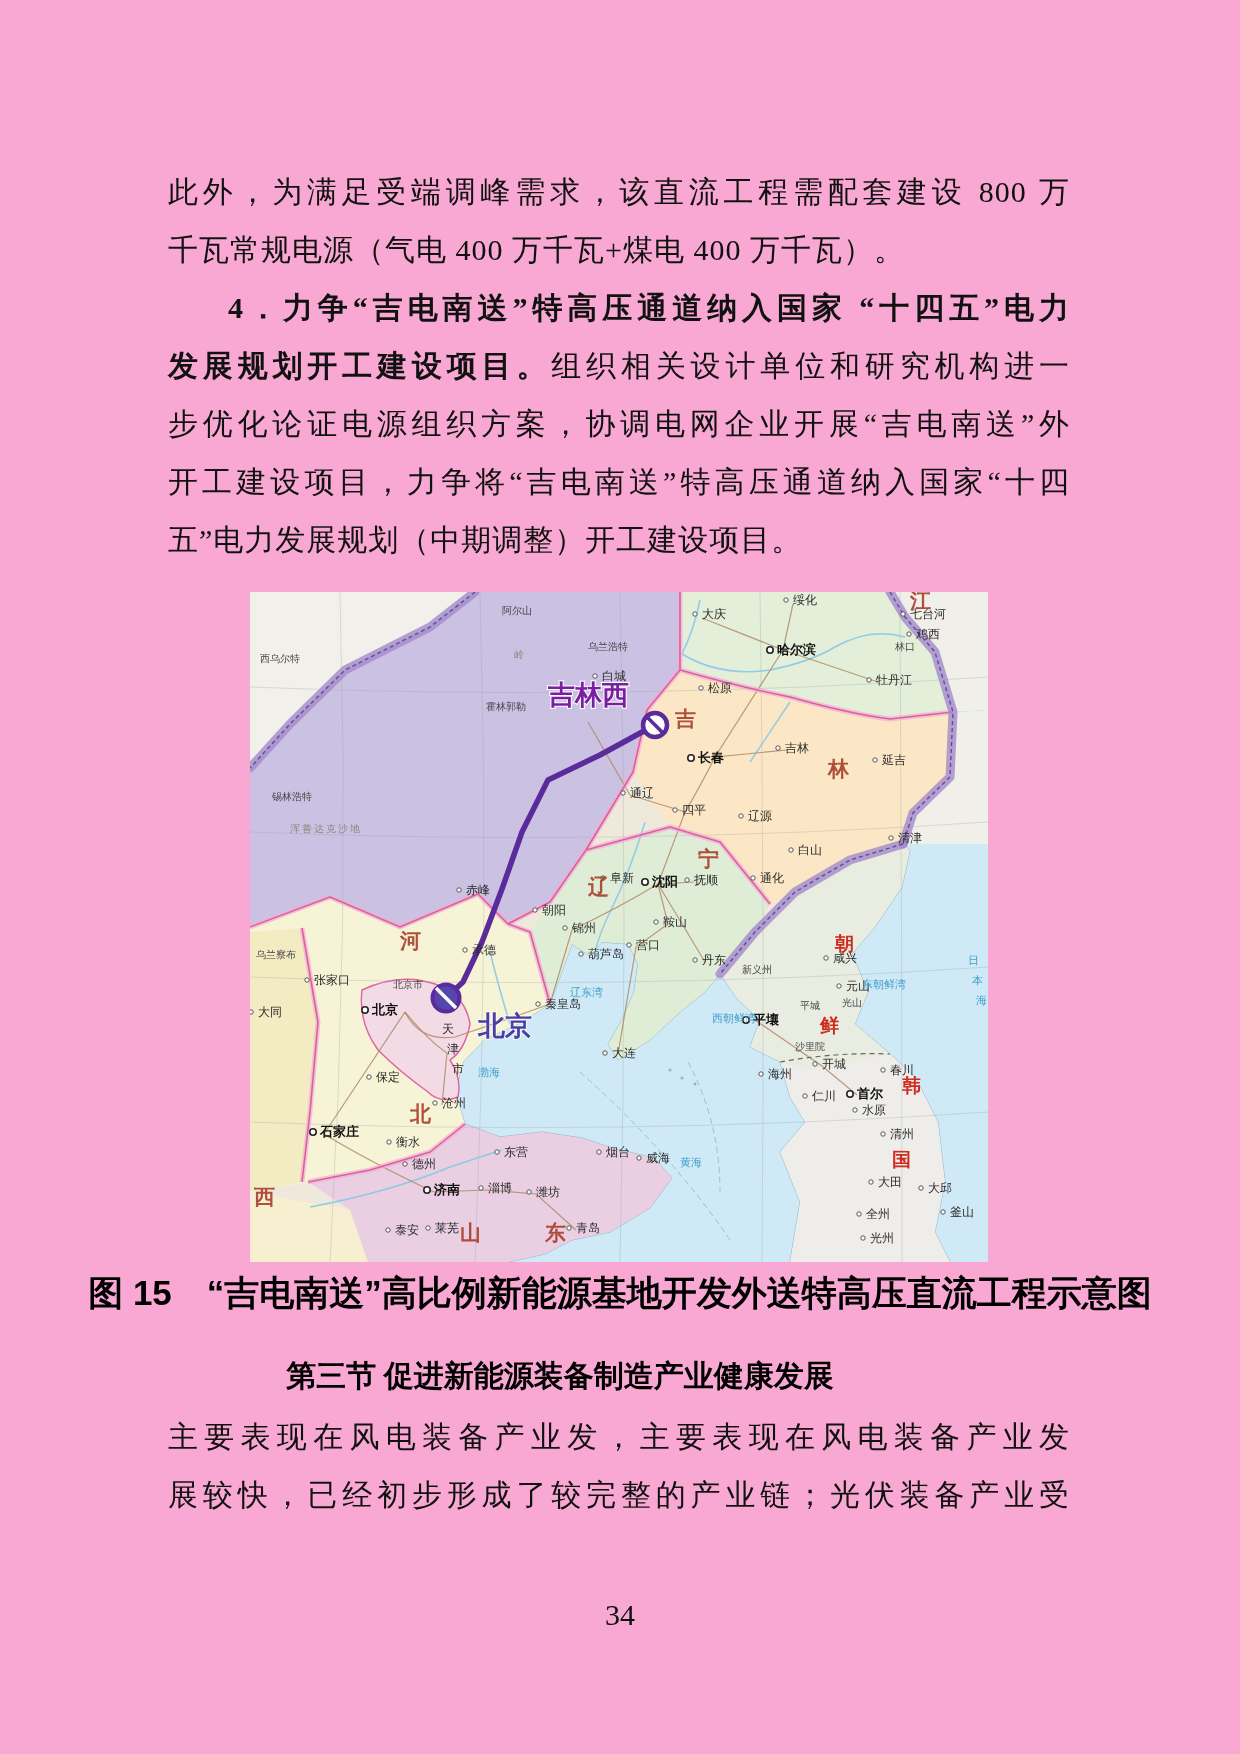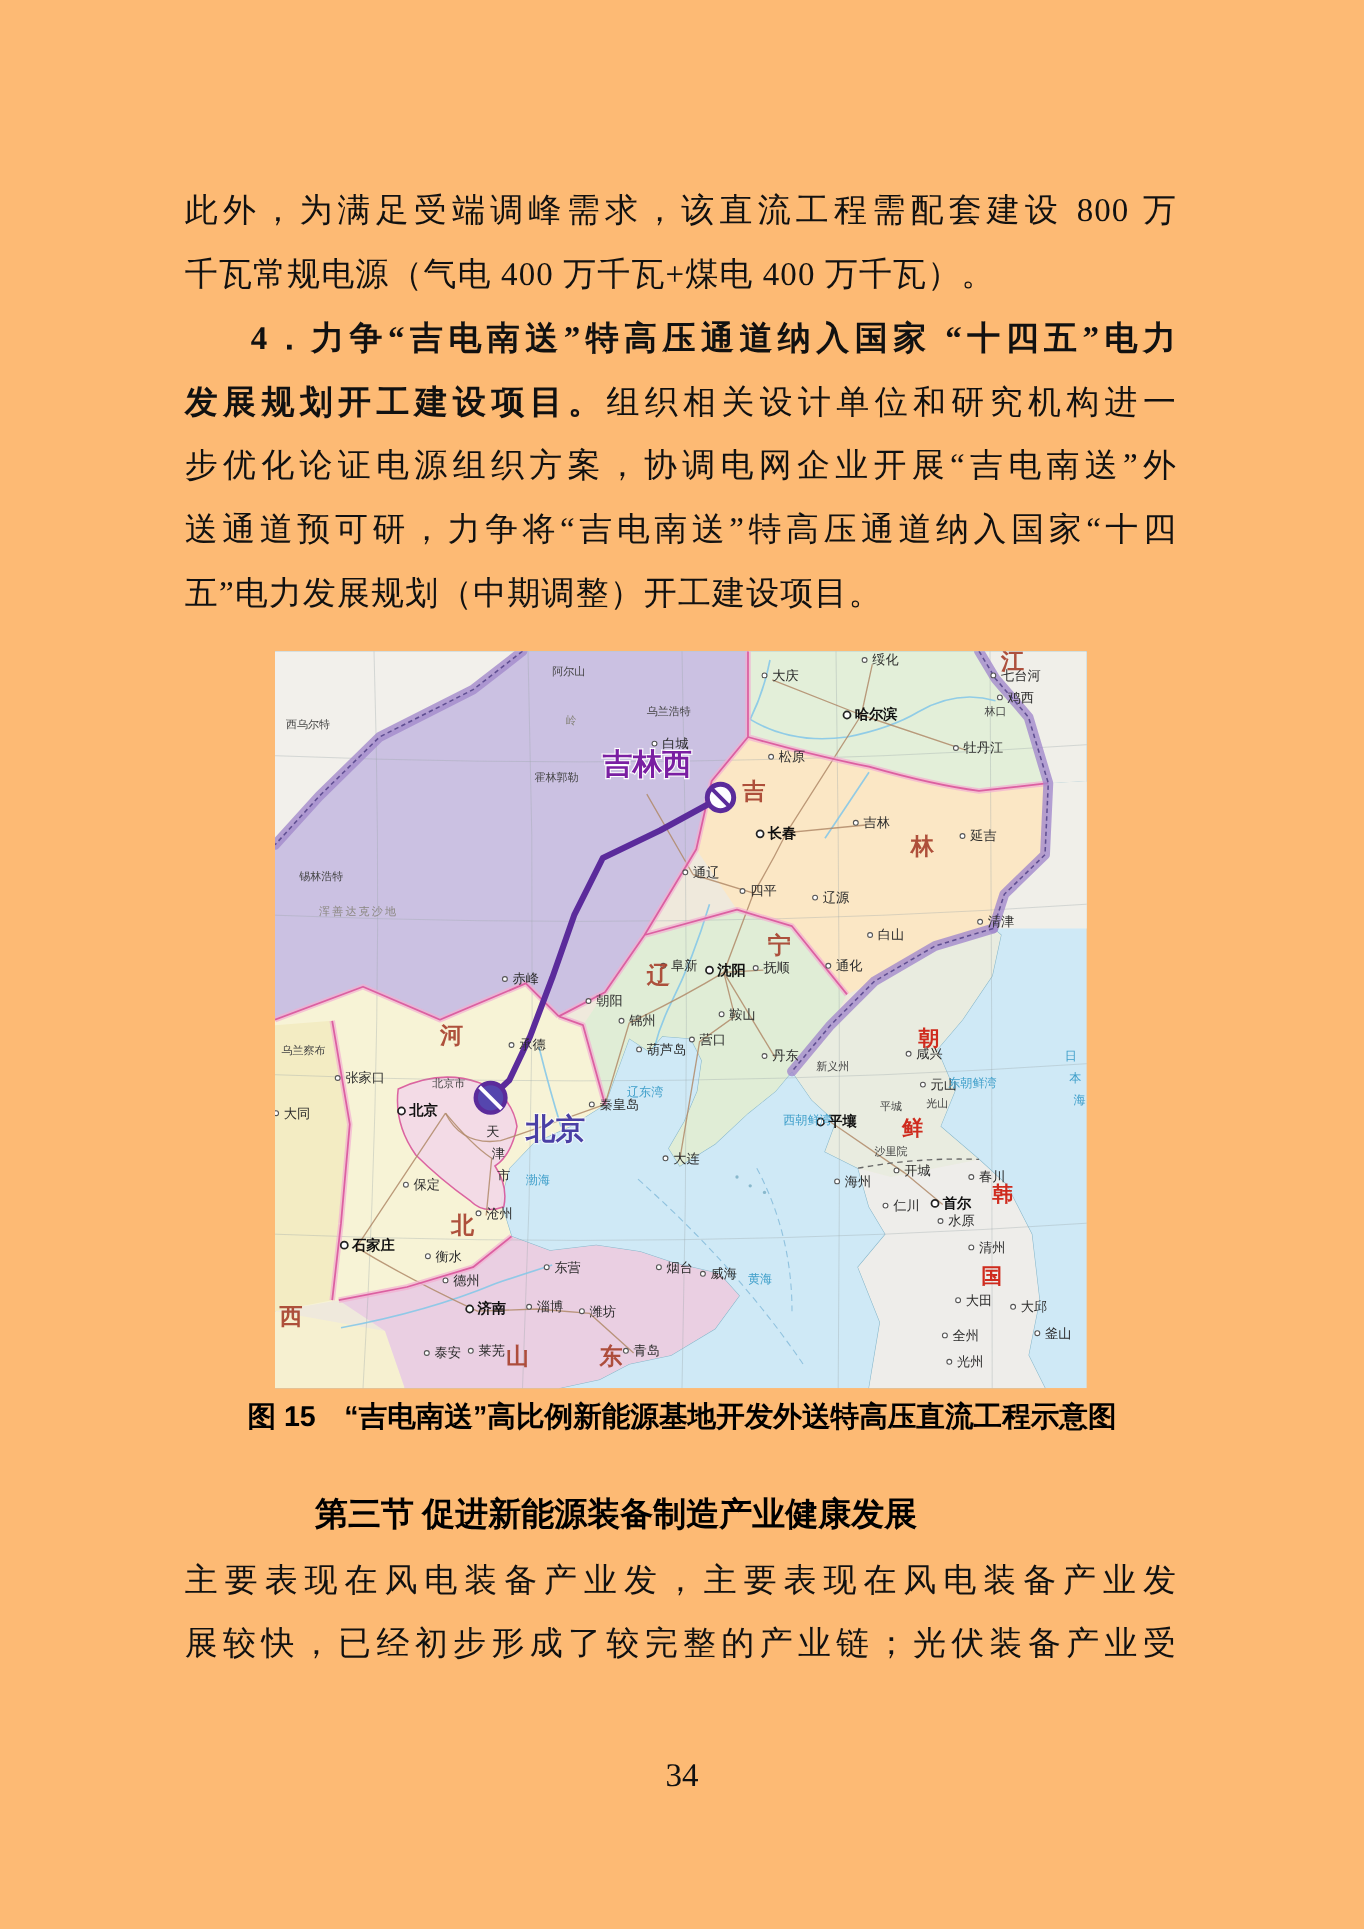--- a/index.html
+++ b/index.html
@@ -1,25 +1,25 @@
 <!DOCTYPE html>
 <html><head>
 <meta charset="utf-8">
 <style>
   html,body{margin:0;padding:0;background:#888;}
-  #page{position:relative;width:1240px;height:1754px;background:#fdba74;margin:0 auto;
+  #page{position:relative;width:1240px;height:1754px;background:#f9a8d4;margin:0 auto;
         font-family:"Liberation Serif",serif;color:#111;overflow:hidden;}
   .body-block{position:absolute;left:168px;width:902px;font-size:30px;line-height:58px;
               letter-spacing:1px;}
   .ln{white-space:nowrap;}
   .jl{white-space:normal;text-align:justify;text-align-last:justify;}
   .ind{text-indent:2em;}
   .ln b{font-weight:bold;font-family:"Liberation Serif",serif;}
   #caption{position:absolute;top:1270px;left:0;width:1240px;text-align:center;
-           font-family:"Liberation Sans",sans-serif;font-weight:bold;font-size:26px;color:#000;}
+           font-family:"Liberation Sans",sans-serif;font-weight:bold;font-size:35px;color:#000;}
   #section-heading{position:absolute;top:1356px;left:0;width:1120px;text-align:center;
            font-size:30px;font-weight:bold;color:#000;}
   #page-number{position:absolute;top:1598px;left:0;width:1240px;text-align:center;font-size:30px;}
   #figure-map{position:absolute;left:250px;top:592px;width:738px;height:670px;}
   
   text{font-family:"Liberation Sans",sans-serif;}
   .L-c{font-size:12px;fill:#2b2b2b;}
   .L-k{font-size:13px;font-weight:bold;fill:#101010;}
   .L-p{font-size:21px;font-weight:bold;fill:#a8432f;opacity:.92;}
   .L-r{font-size:19px;font-weight:bold;fill:#cf2b1e;}
@@ -45,21 +45,21 @@
 <body>
 
 <div id="page">
 
   <div class="body-block" style="top:163px;">
     <div class="ln jl"><b></b><span>此外，为满足受端调峰需求，该直流工程需配套建设 800 万</span></div>
     <div class="ln"><b></b><span>千瓦常规电源（气电 400 万千瓦+煤电 400 万千瓦）。</span></div>
     <div class="ln jl ind"><b>4．力争“吉电南送”特高压通道纳入国家 “十四五”电力</b><span></span></div>
     <div class="ln jl"><b>发展规划开工建设项目。</b><span>组织相关设计单位和研究机构进一</span></div>
     <div class="ln jl"><b></b><span>步优化论证电源组织方案，协调电网企业开展“吉电南送”外</span></div>
-    <div class="ln jl"><b></b><span>送通道预可研，力争将“吉电南送”特高压通道纳入国家“十四</span></div>
+    <div class="ln jl"><b></b><span>开工建设项目，力争将“吉电南送”特高压通道纳入国家“十四</span></div>
     <div class="ln"><b></b><span>五”电力发展规划（中期调整）开工建设项目。</span></div>
   </div>
 
   <div id="figure-map">
     <svg id="map-svg" width="738" height="670" viewBox="0 0 738 670" xmlns="http://www.w3.org/2000/svg">
 
       <rect x="0" y="0" width="738" height="670" fill="#cfe9f6"></rect>
 
       <path fill="#efe9dc" stroke="#88b8cc" stroke-width="1" d="M0,0 H738 V118 L703,120 L700,185 L663,221 L653,252 L660,258 L652,295 L625,335 L602,362 L618,400 L605,432 L640,462 L665,485 L688,530 L695,590 L685,640 L700,670 H540 L550,610 L530,560 L555,530 L540,505 L530,470 L500,455 L510,428 L488,408 L470,382 L455,400 L430,420 L400,448 L368,468 L358,452 L372,428 L384,400 L388,372 L378,352 L352,350 L340,364 L322,352 L300,412 L268,432 L235,447 L213,470 L205,500 L215,532 L250,545 L292,540 L332,546 L362,556 L404,566 L422,586 L400,616 L360,640 L322,648 L295,662 L258,670 H0 Z"></path>
 

